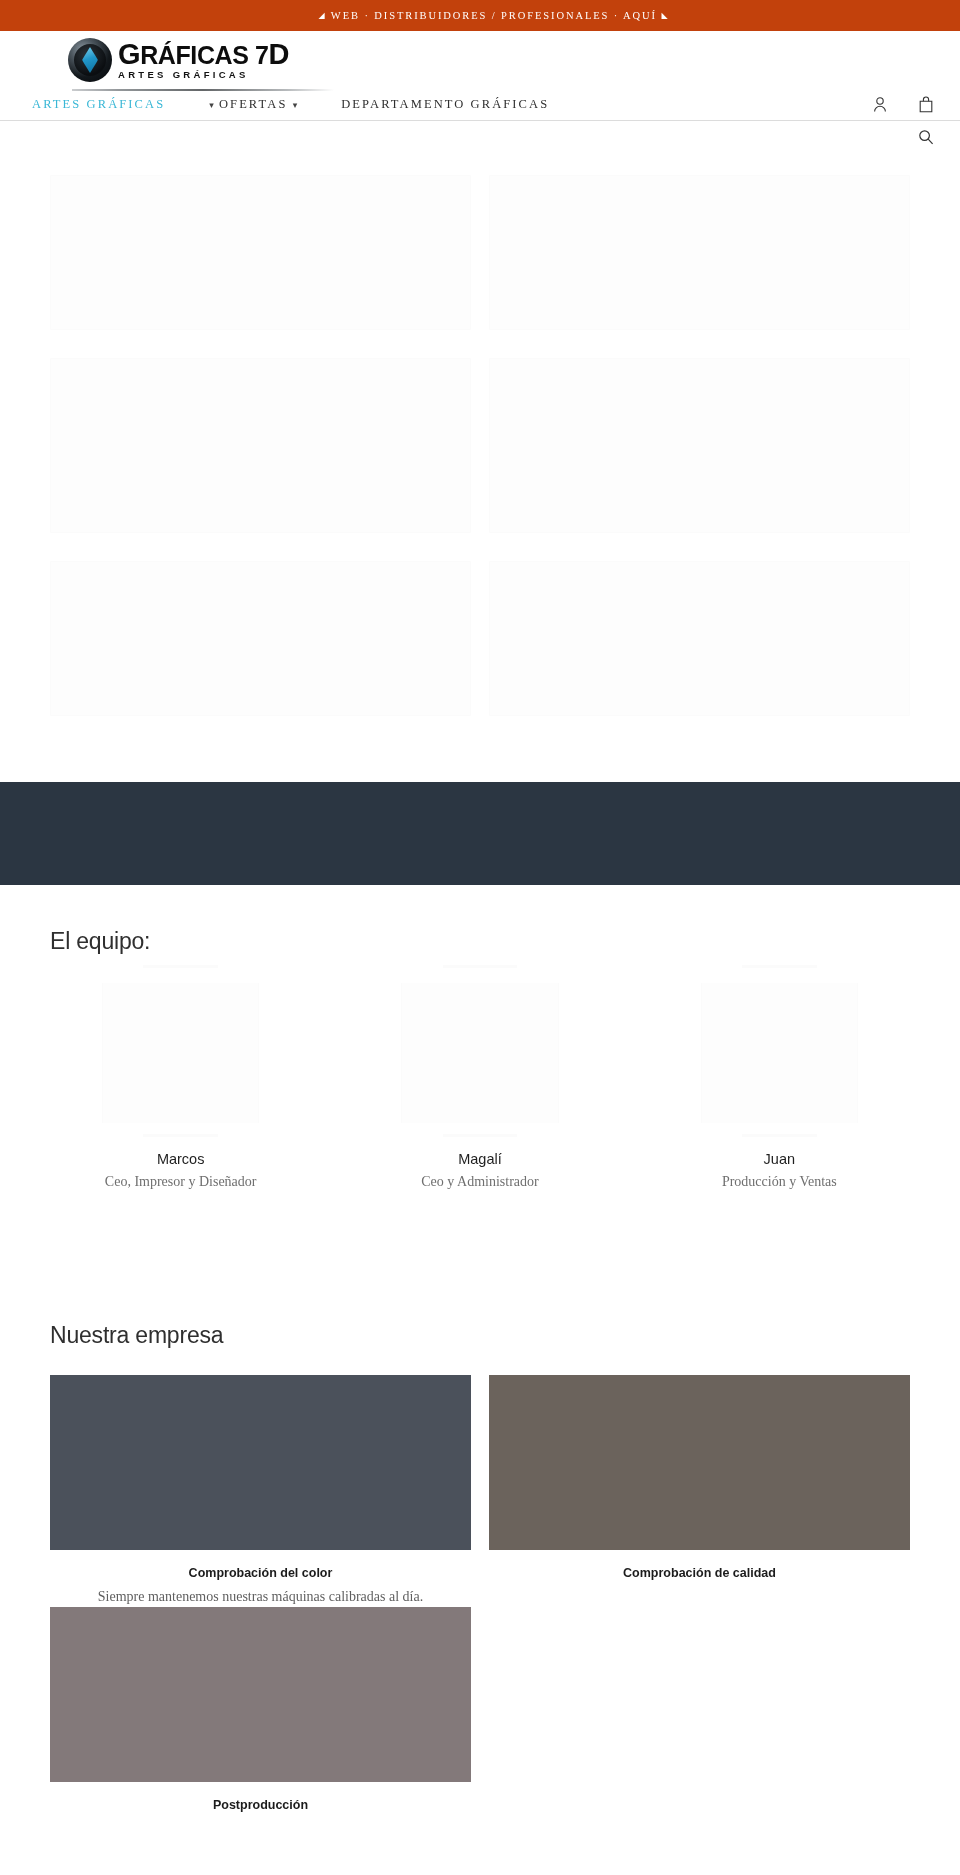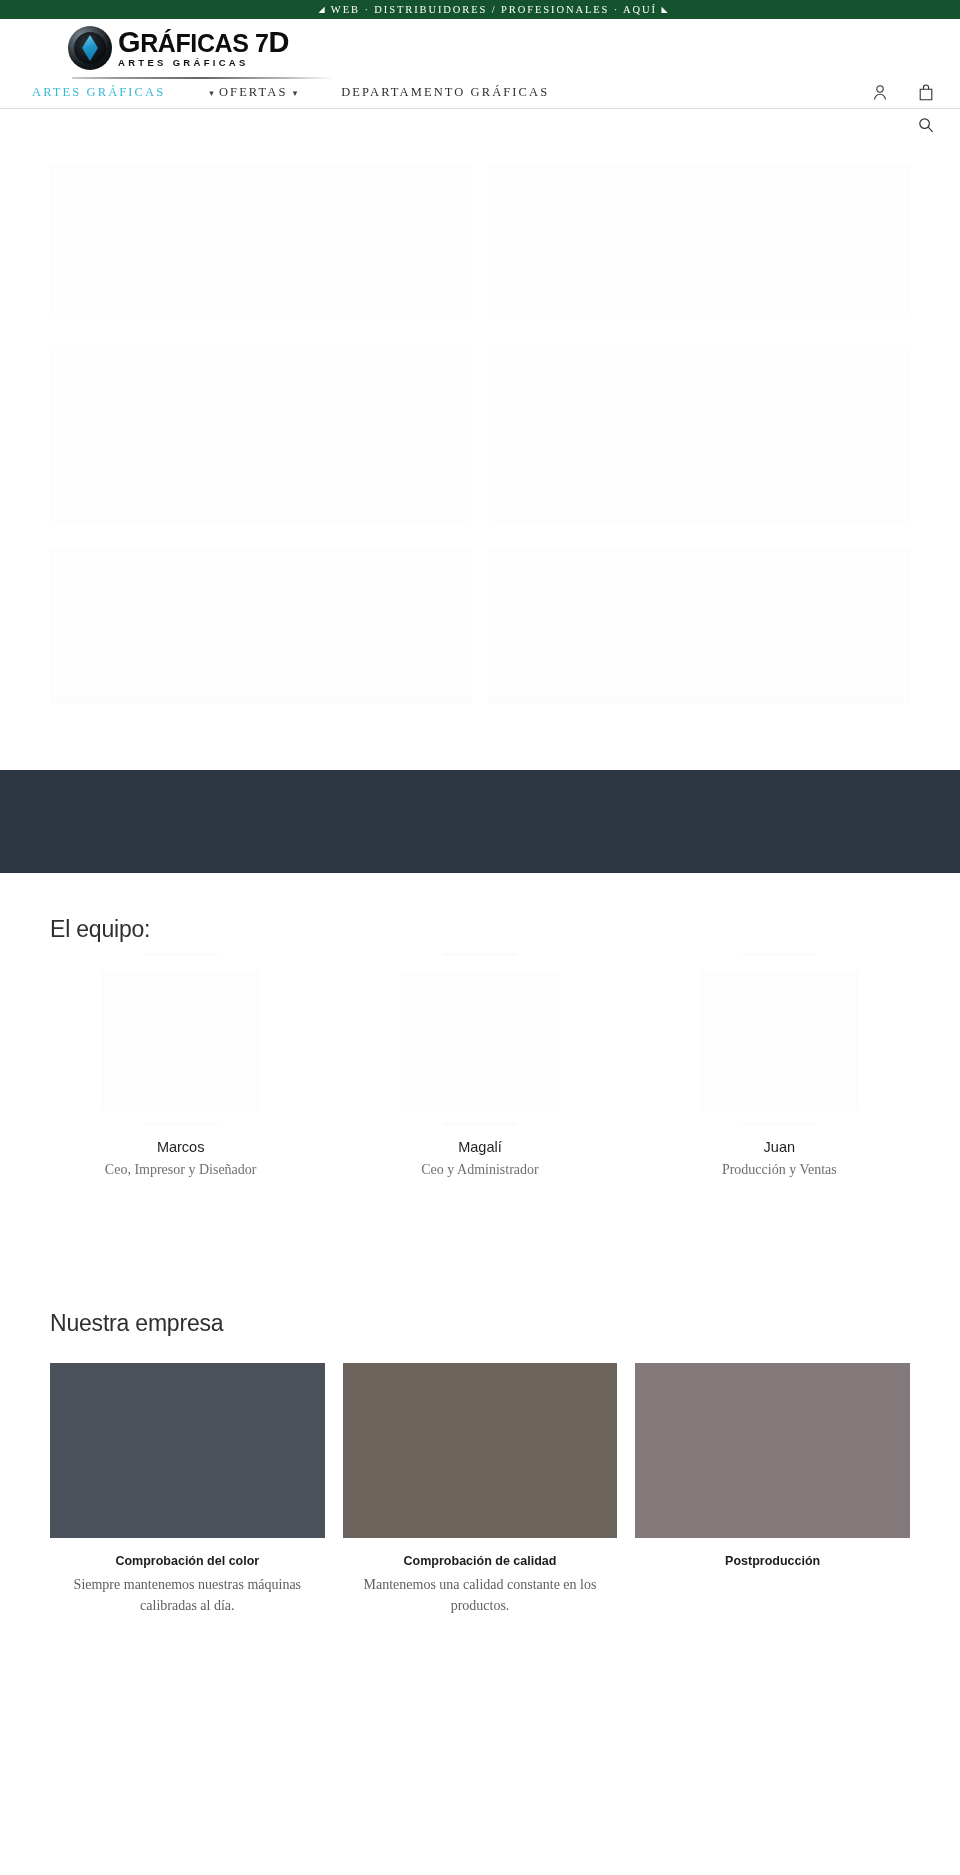--- a/index.html
+++ b/index.html
@@ -18,22 +18,22 @@
   .page {
     width: 960px;
     min-height: 1875px;
     position: relative;
     overflow: hidden;
     background: #ffffff;
   }
 
   
   .announce-bar {
-    height: 19px;
-    background: #14532d;
+    height: 31px;
+    background: #c2410c;
     display: flex;
     align-items: center;
     justify-content: center;
     padding-left: 28px;
   }
   .announce-text {
     font-family: "Liberation Serif", serif;
     font-size: 10.5px;
     letter-spacing: 1.9px;
     color: #ffffff;
@@ -250,21 +250,21 @@
   }
 
   
   .empresa-section {
     padding: 0 50px;
     margin-top: 132px;
     background: #ffffff;
   }
   .empresa-grid {
     display: grid;
-    grid-template-columns: repeat(3, 1fr);
+    grid-template-columns: repeat(2, 1fr);
     column-gap: 18px;
     margin-top: 26px;
   }
   .empresa-card { text-align: center; }
   .empresa-img {
     height: 175px;
     width: 100%;
   }
   .empresa-title {
     margin-top: 16px;
@@ -389,21 +389,20 @@
     <h2 class="section-title">Nuestra empresa</h2>
     <div class="empresa-grid">
       <div class="empresa-card">
         <div class="empresa-img" style="background:#4b515b"></div>
         <div class="empresa-title">Comprobación del color</div>
         <div class="empresa-desc">Siempre mantenemos nuestras máquinas calibradas al día.</div>
       </div>
       <div class="empresa-card">
         <div class="empresa-img" style="background:#6b635c"></div>
         <div class="empresa-title">Comprobación de calidad</div>
-        <div class="empresa-desc">Mantenemos una calidad constante en los productos.</div>
       </div>
       <div class="empresa-card">
         <div class="empresa-img" style="background:#83797a"></div>
         <div class="empresa-title">Postproducción</div>
       </div>
     </div>
   </div>
 
 </div>
 

